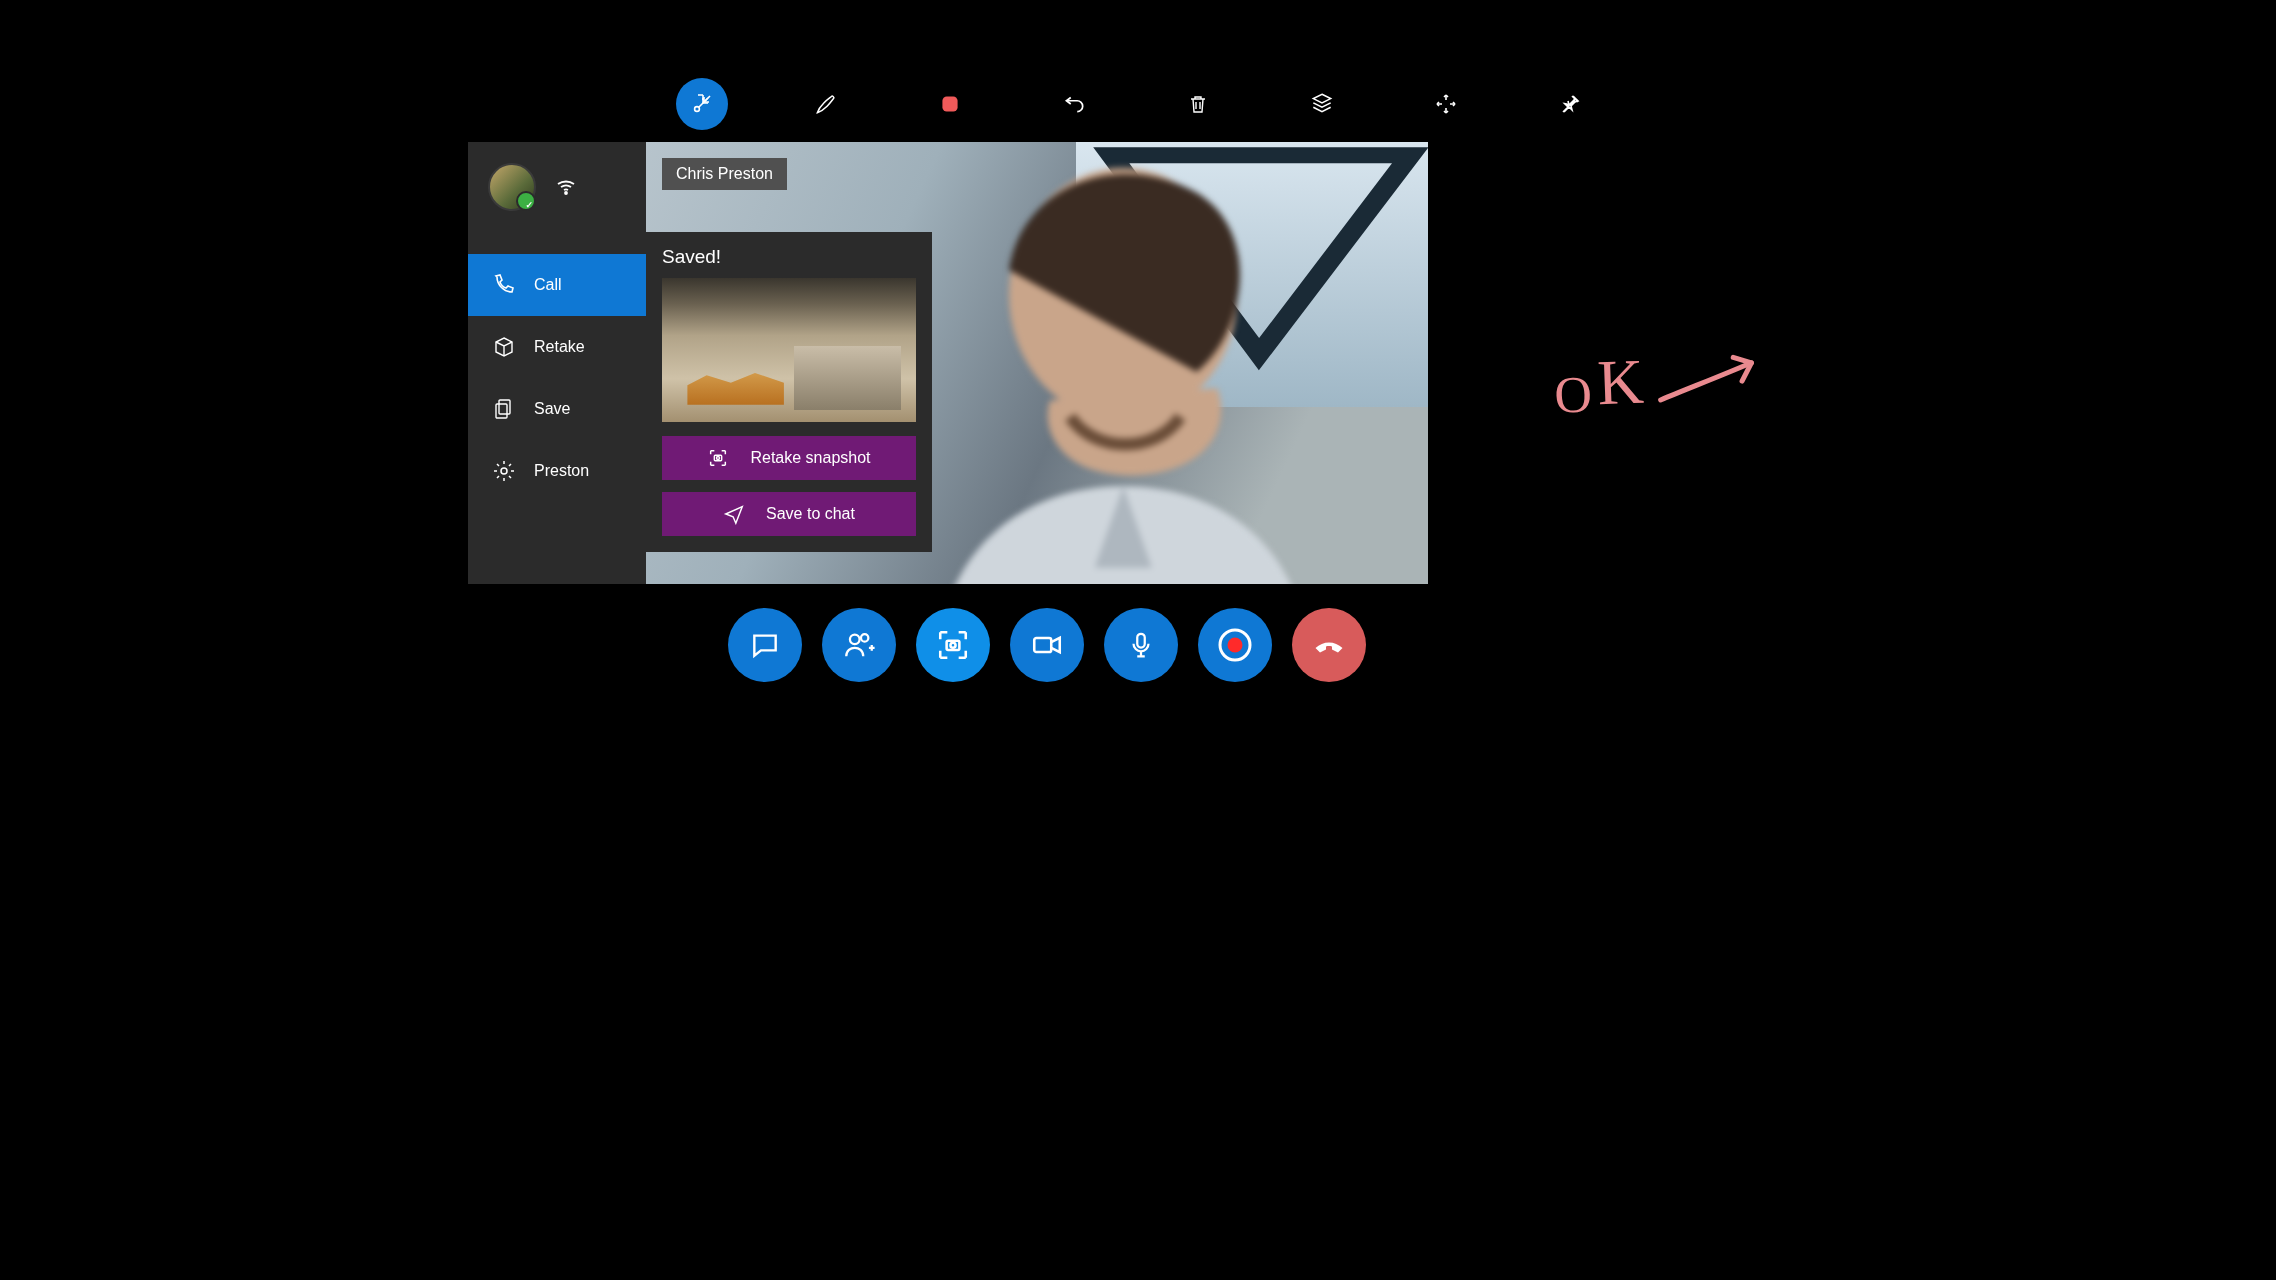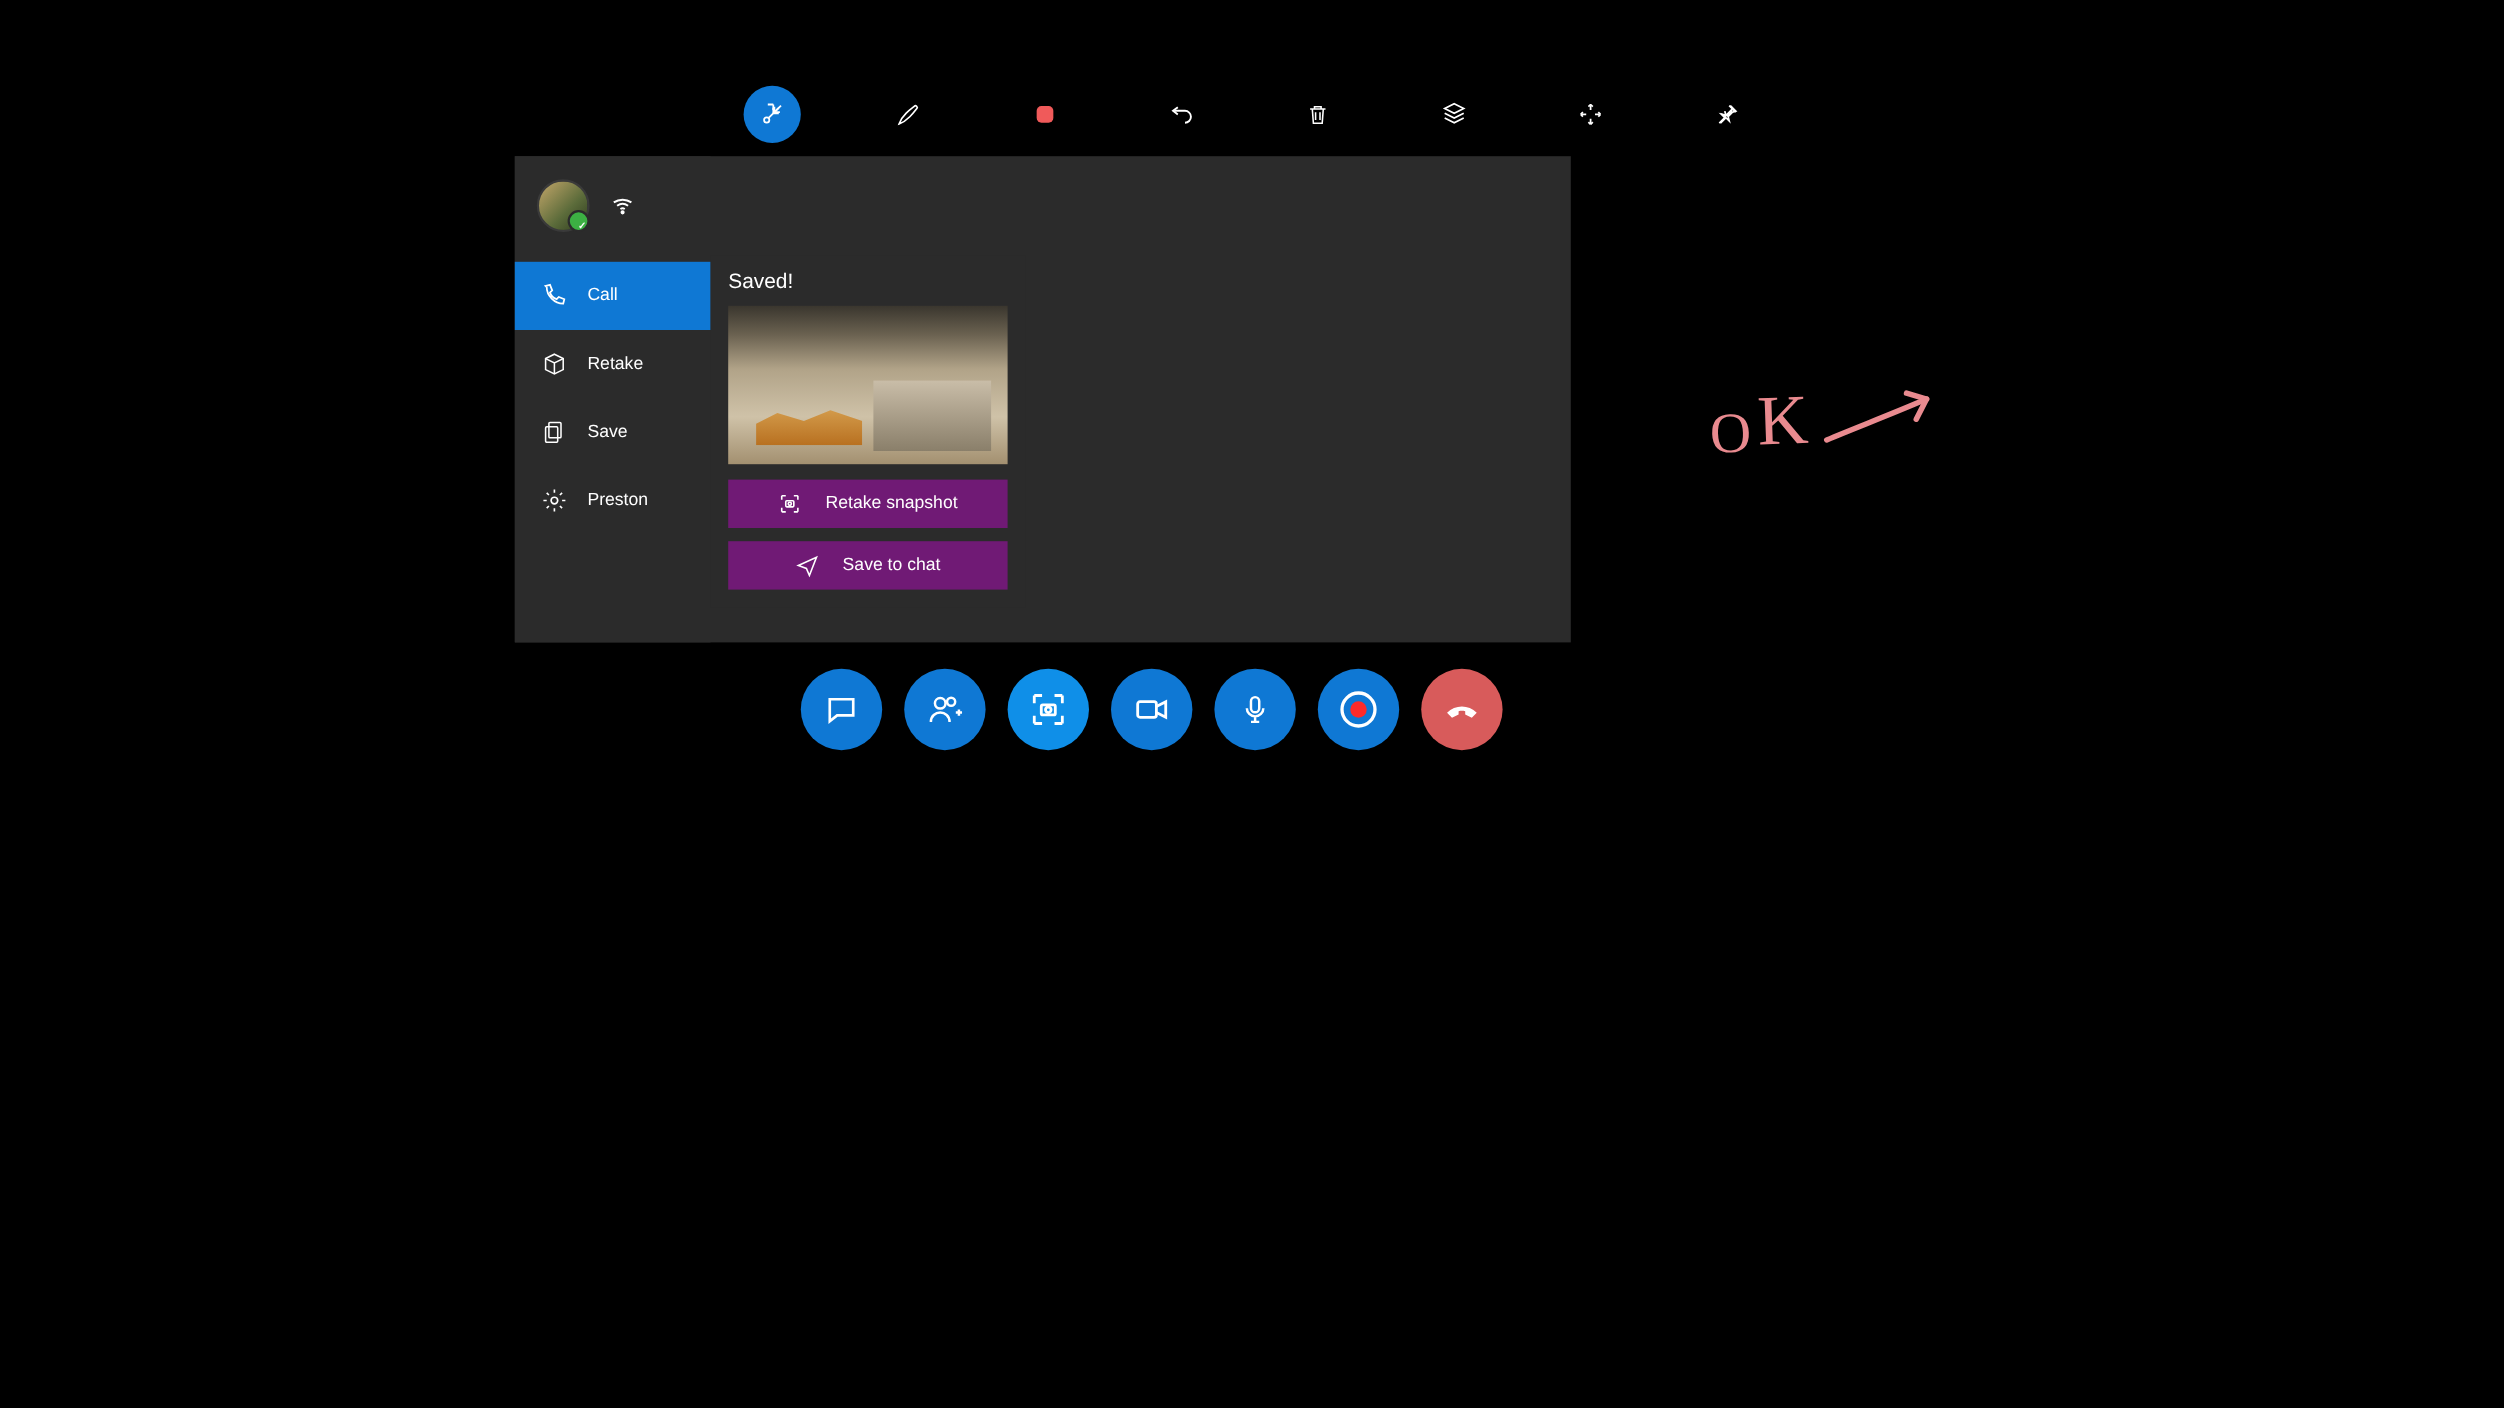--- a/index.html
+++ b/index.html
@@ -63,21 +63,21 @@
   .avatar::before{
     content:"";
     position:absolute; right:2px; bottom:2px;
     width:8px;height:8px;border-radius:50%;
     background:transparent;
   }
   .avatar-check{
     position:absolute; right:1px; bottom:-1px; z-index:2;
     font-size:9px; color:#fff; font-weight:bold;
   }
-  .nav { margin-top: 6px; display:flex; flex-direction:column; }
+  .nav { margin-top: 22px; display:flex; flex-direction:column; }
   .nav-item {
     height: 62px;
     display: flex; align-items: center; gap: 18px;
     padding-left: 24px;
     font-size: 16px; font-weight: 400;
     cursor: pointer;
   }
   .nav-item.active { background: #0f78d4; }
   .nav-item.bottom { margin-top: auto; margin-bottom: 14px; }
 
@@ -257,20 +257,38 @@
         <div class="nav-item bottom">
           <svg width="24" height="24" viewBox="0 0 24 24" fill="none" stroke="#fff" stroke-width="1.5">
             <circle cx="12" cy="12" r="3"></circle>
             <path d="M12 2v3M12 19v3M2 12h3M19 12h3M5 5l2 2M17 17l2 2M19 5l-2 2M7 17l-2 2"></path>
           </svg>
           <span>Preston</span>
         </div>
       </div>
     </div>
 
+    <div class="video-area">
+      <div class="video-bg-tri">
+        <svg width="100%" height="100%" viewBox="0 0 100 100" preserveAspectRatio="none">
+          <polygon points="10,5 95,5 52,80" fill="none" stroke="#1a2a36" stroke-width="6"></polygon>
+        </svg>
+      </div>
+      <svg class="video-person" viewBox="0 0 200 260">
+        <ellipse cx="100" cy="88" rx="56" ry="62" fill="#c9a58a"></ellipse>
+        <path d="M44 76c6-40 50-58 88-40 22 10 28 34 24 54-2 12-8 26-20 36" fill="#3a2b22"></path>
+        <path d="M64 140c-4 14 4 26 16 32 18 8 46 6 60-8 8-8 10-20 6-30" fill="#c9a58a"></path>
+        <path d="M74 148c12 18 42 18 54 0" fill="none" stroke="#6a4d38" stroke-width="6"></path>
+        <path d="M10 260c4-46 40-78 90-78s86 32 90 78z" fill="#cfd6dc"></path>
+        <path d="M100 182l-14 40h28z" fill="#aeb7bf"></path>
+      </svg>
+      <div class="name-pill">
+        <span>Chris Preston</span>
+      </div>
+    </div>
 
     <div class="popover">
       <div class="popover-title">Saved!</div>
       <div class="thumb"></div>
       <div class="pop-btn">
         <svg width="22" height="22" viewBox="0 0 24 24" fill="none" stroke="#fff" stroke-width="1.6">
           <path d="M4 4h4M4 4v4M20 4h-4M20 4v4M4 20h4M4 20v-4M20 20h-4M20 20v-4"></path>
           <rect x="8" y="9" width="8" height="6" rx="1"></rect>
             <circle cx="12" cy="12" r="1.6"></circle>
         </svg>

